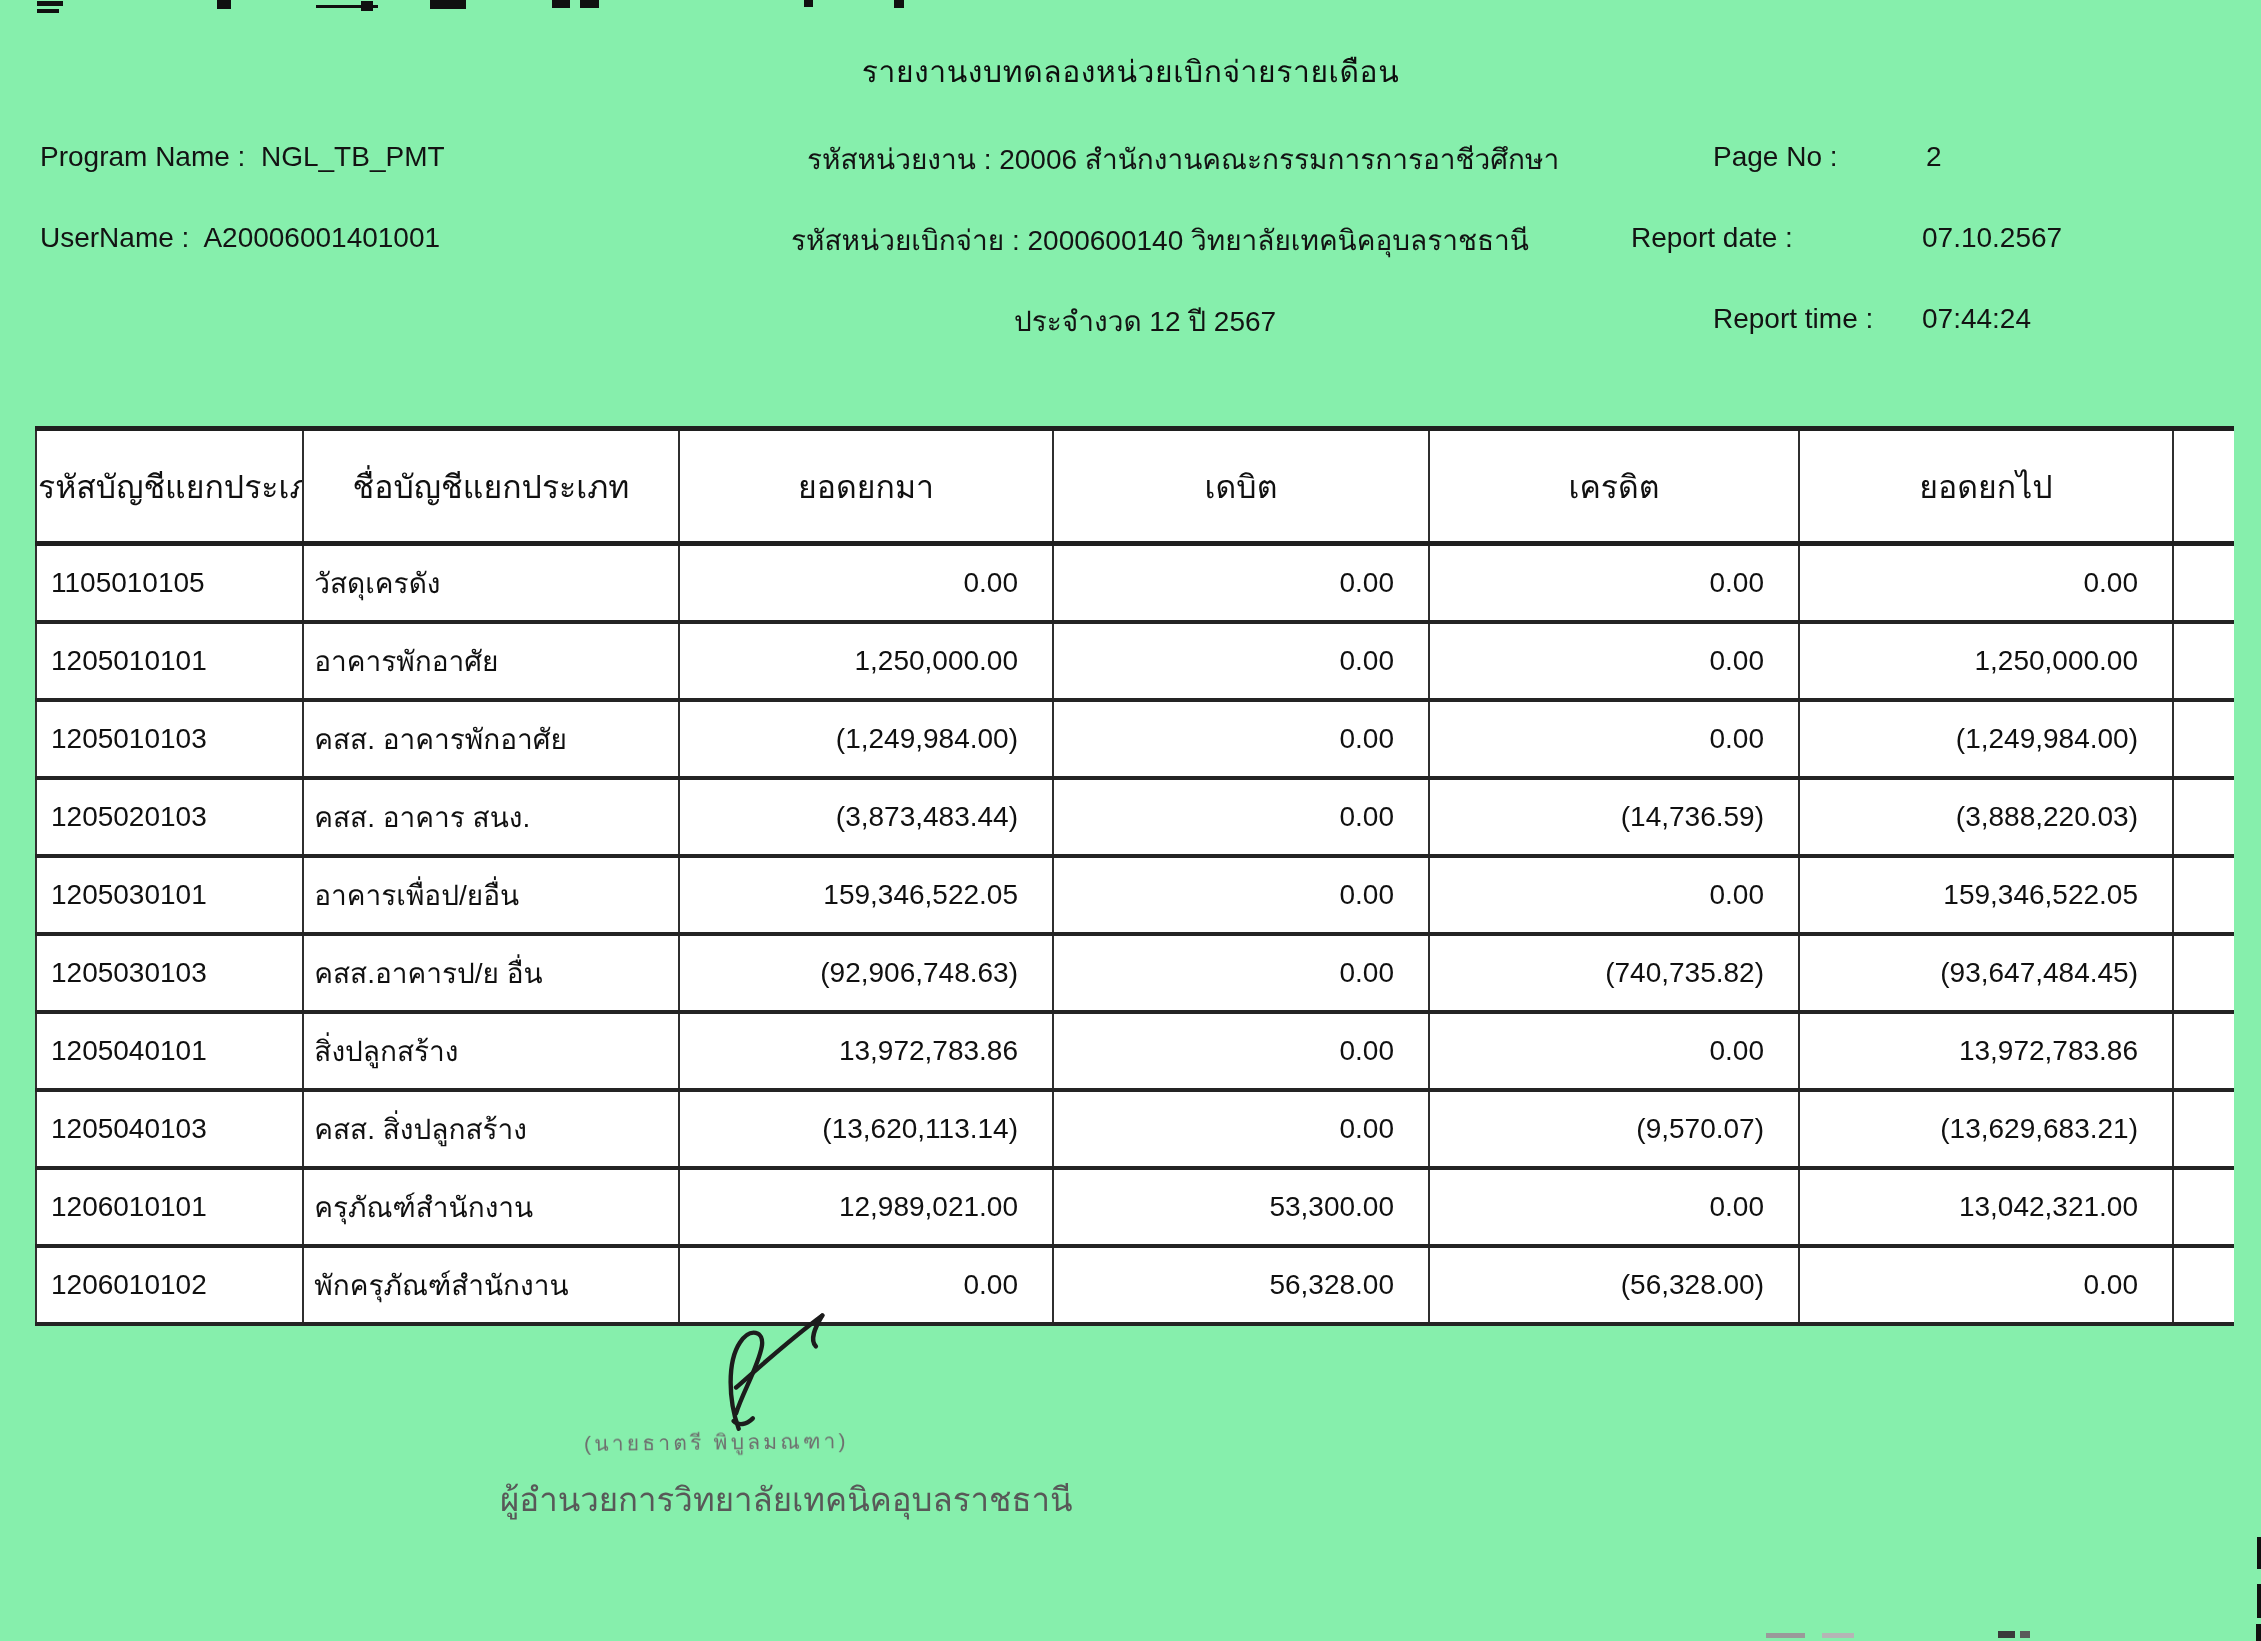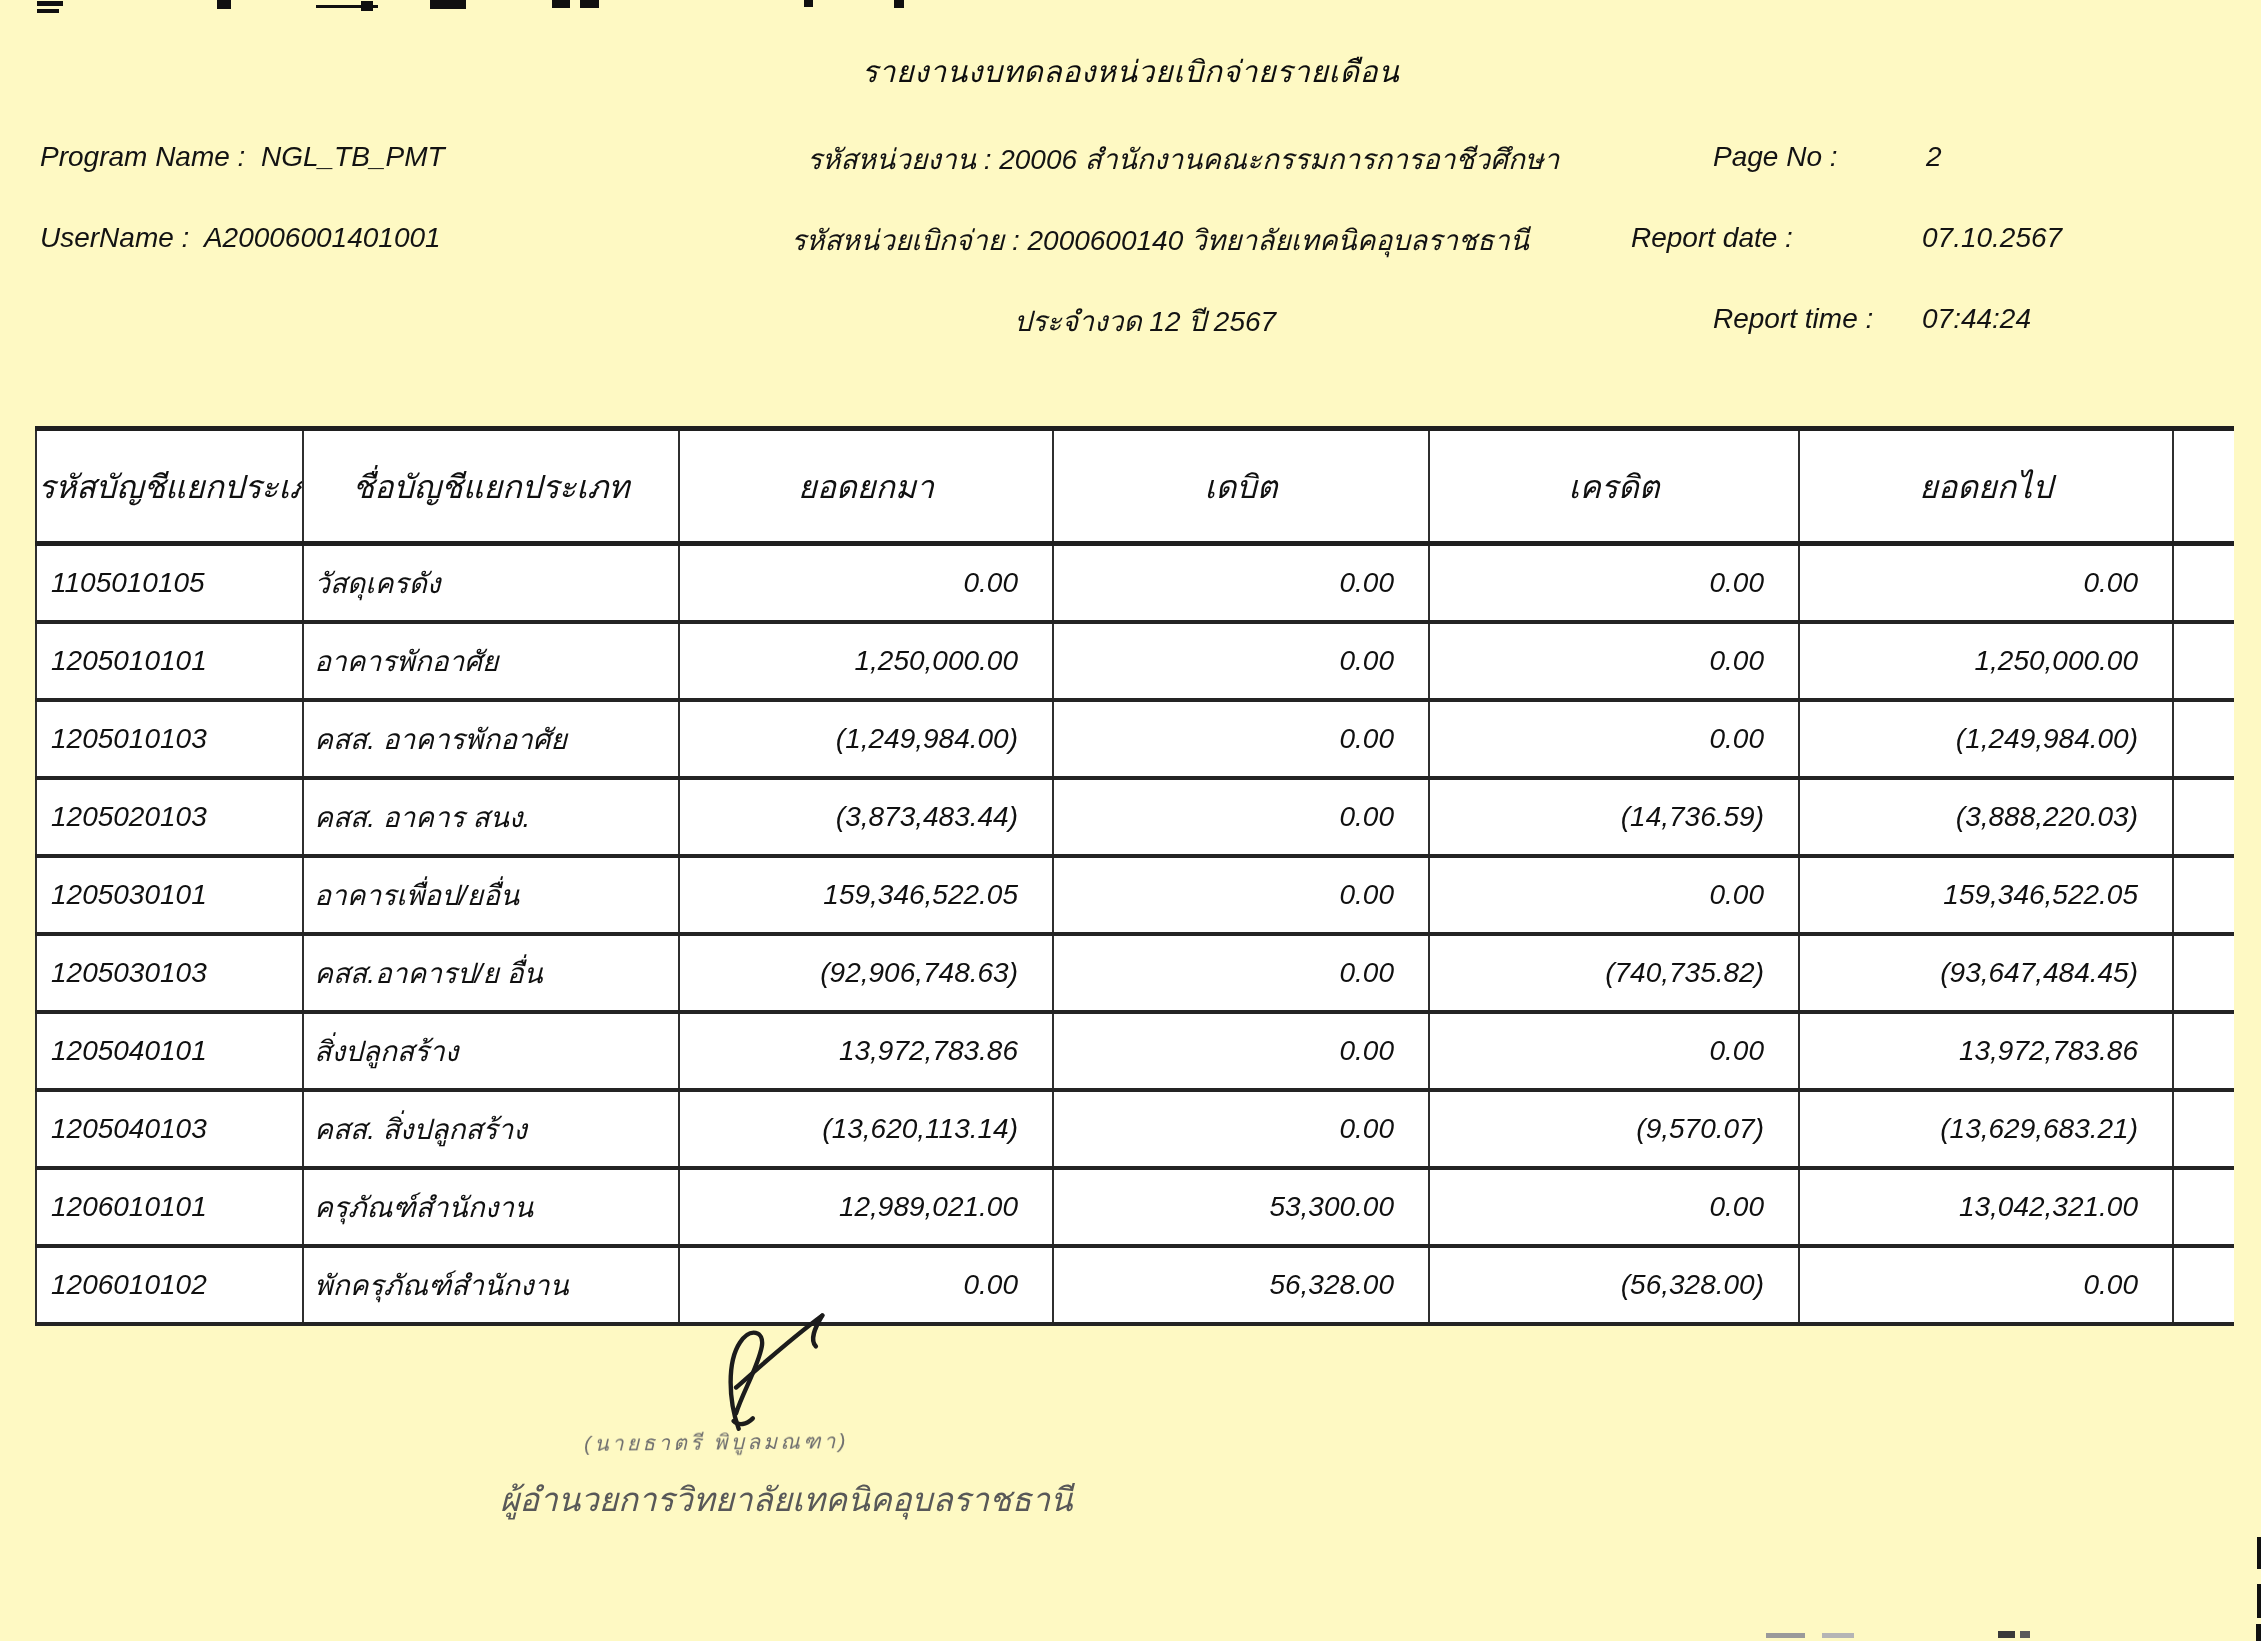--- a/index.html
+++ b/index.html
@@ -1,23 +1,22 @@
 <!DOCTYPE html>
 <html style="font-size:10.3px"><head>
 <meta charset="utf-8">
 <style>
   html,body{margin:0;padding:0;background:#e8e8e8;}
   #page{
     position:relative;
     width:2261px;height:1642px;
-    background:#fef9c3;
+    background:#86efac;
     overflow:hidden;
     font-family:"Liberation Sans", sans-serif;
     color:#121212;
-    font-style:italic;
   }
   
   .title{
     position:absolute;left:0;top:48px;width:100%;
     text-align:center;font-size:30px;letter-spacing:0.6px;color:#0e0e0e;
   }
   .hl{position:absolute;font-size:28px;white-space:nowrap;color:#131313;}
   .prog{left:40px;top:141px;}
   .user{left:40px;top:222px;}
   .agency{left:791px;top:137px;margin-left:16px;}

